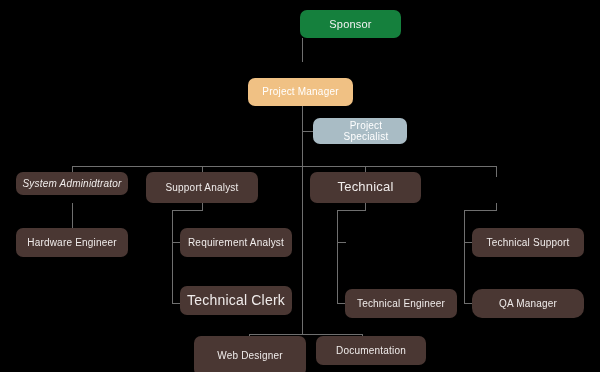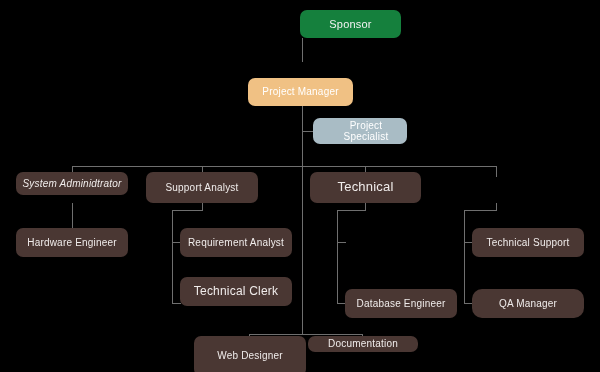--- a/index.html
+++ b/index.html
@@ -130,33 +130,33 @@
 
   <div class="node t-maroon" style="left:180px; top:228px; width:112px; height:29px; font-size:10px;">
     <span>Requirement Analyst</span>
   </div>
 
 
   <div class="node t-maroon" style="left:472px; top:228px; width:112px; height:29px; font-size:10px;">
     <span>Technical Support</span>
   </div>
 
-  <div class="node t-maroon" style="left:180px; top:277px; width:112px; height:29px; font-size:12px;">
+  <div class="node t-maroon" style="left:180px; top:286px; width:112px; height:29px; font-size:14px;">
     <span>Technical Clerk</span>
   </div>
 
   <div class="node t-maroon" style="left:345px; top:289px; width:112px; height:29px; font-size:10px;">
-    <span>Database Engineer</span>
+    <span>Technical Engineer</span>
   </div>
 
   <div class="node t-maroon" style="left:472px; top:289px; width:112px; height:29px; font-size:10px;border-radius:10px;">
     <span>QA Manager</span>
   </div>
 
   <div class="node t-maroon" style="left:194px; top:336px; width:112px; height:40px; font-size:10px;">
     <span>Web Designer</span>
   </div>
 
-  <div class="node t-maroon" style="left:308px; top:336px; width:110px; height:16px; font-size:10px;justify-content:center;">
+  <div class="node t-maroon" style="left:316px; top:336px; width:110px; height:29px; font-size:10px;justify-content:center;">
     <span>Documentation</span>
   </div>
 
 </div>
 
 </body></html>

